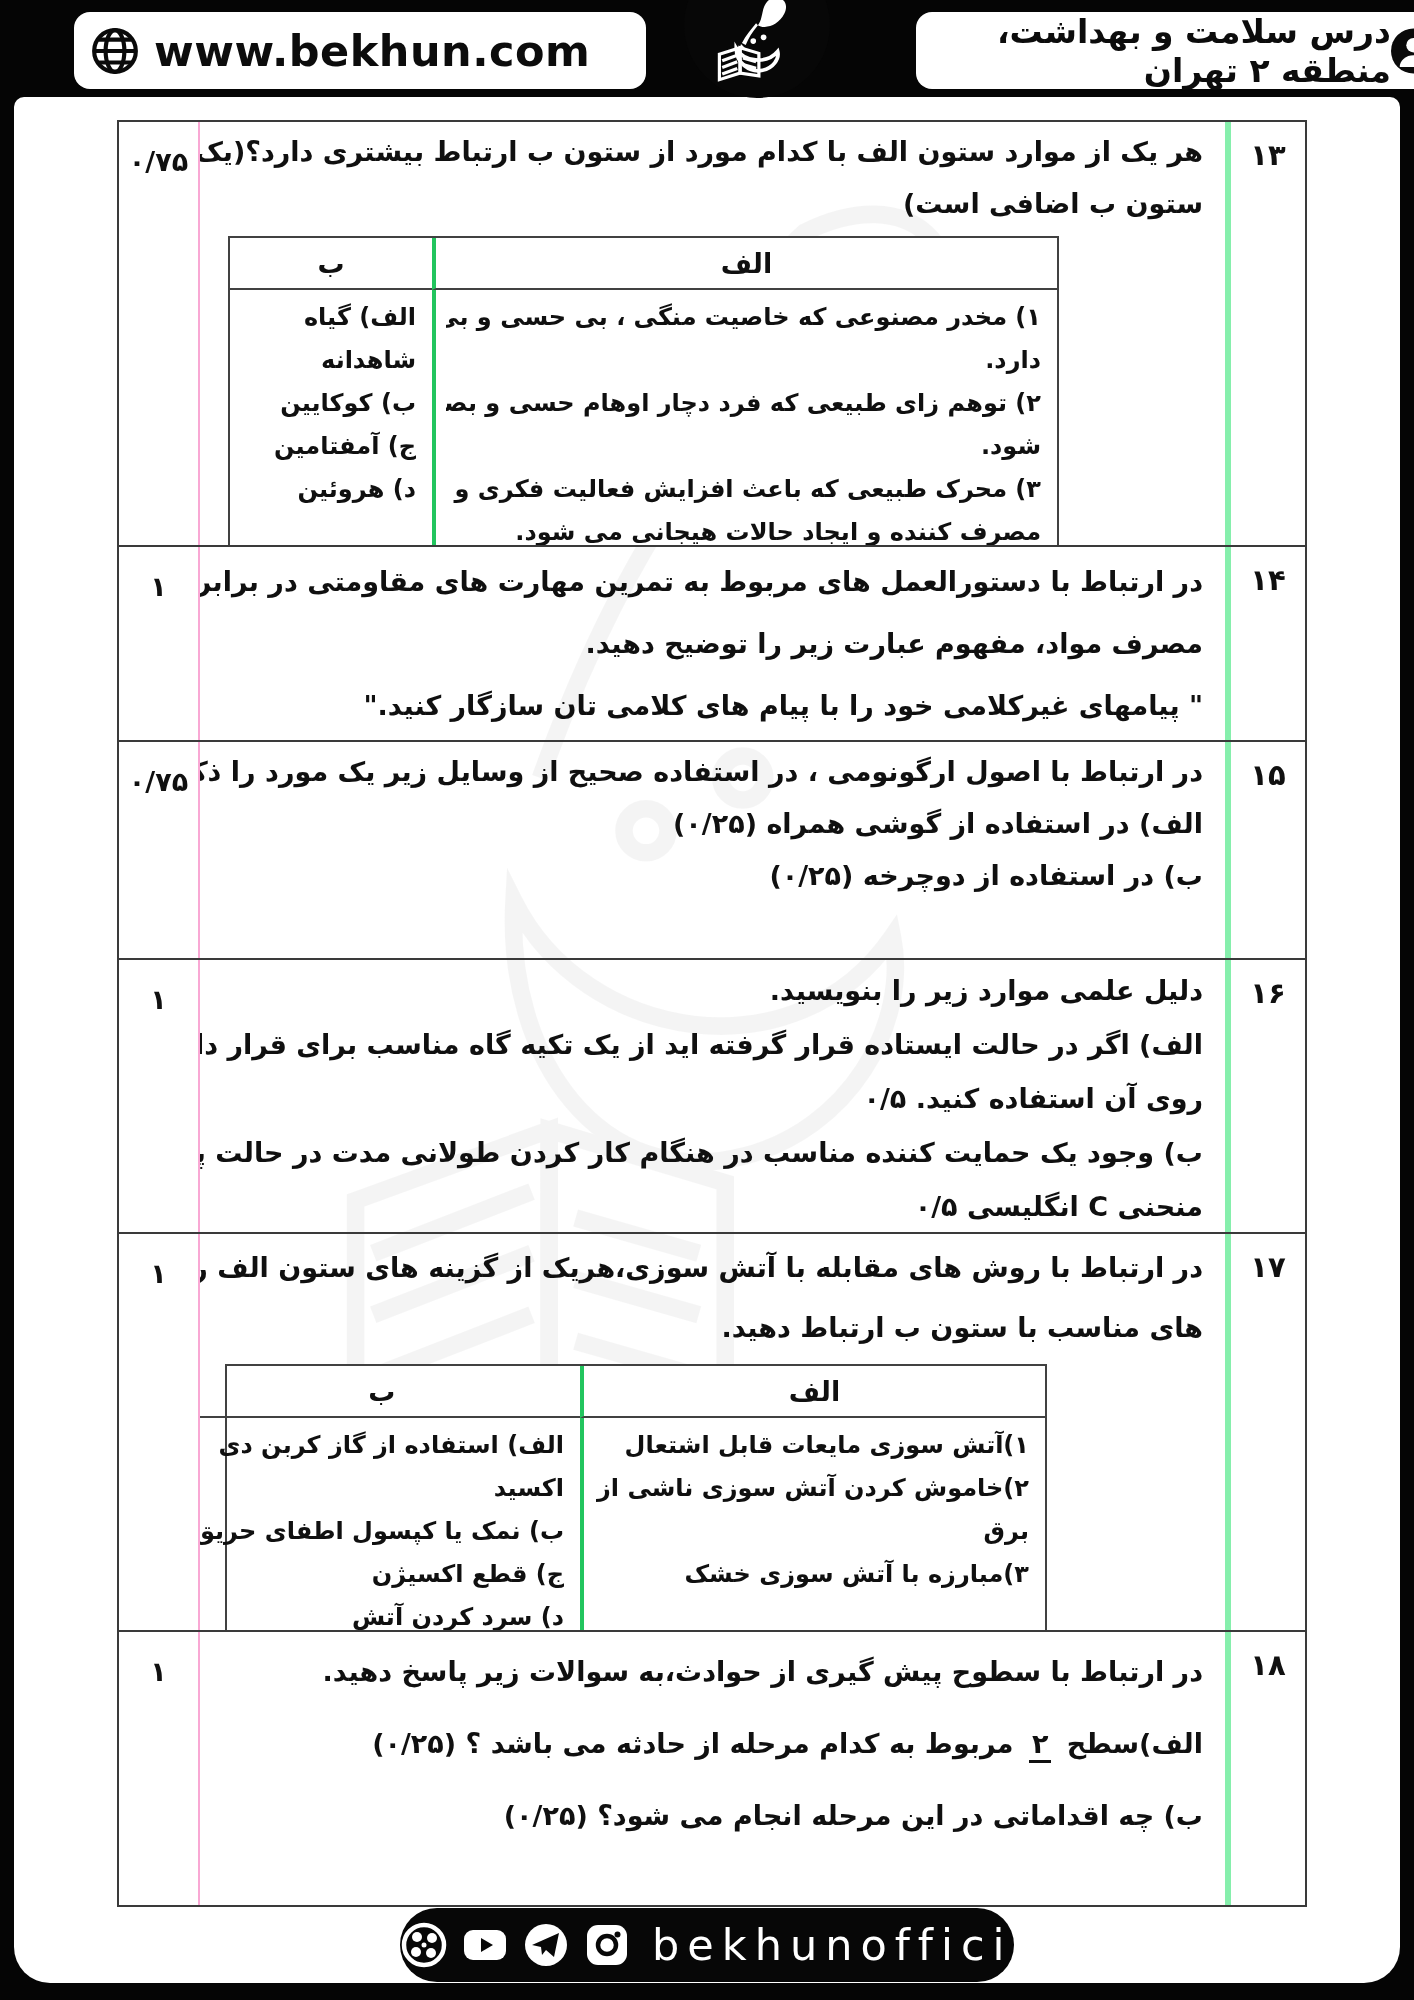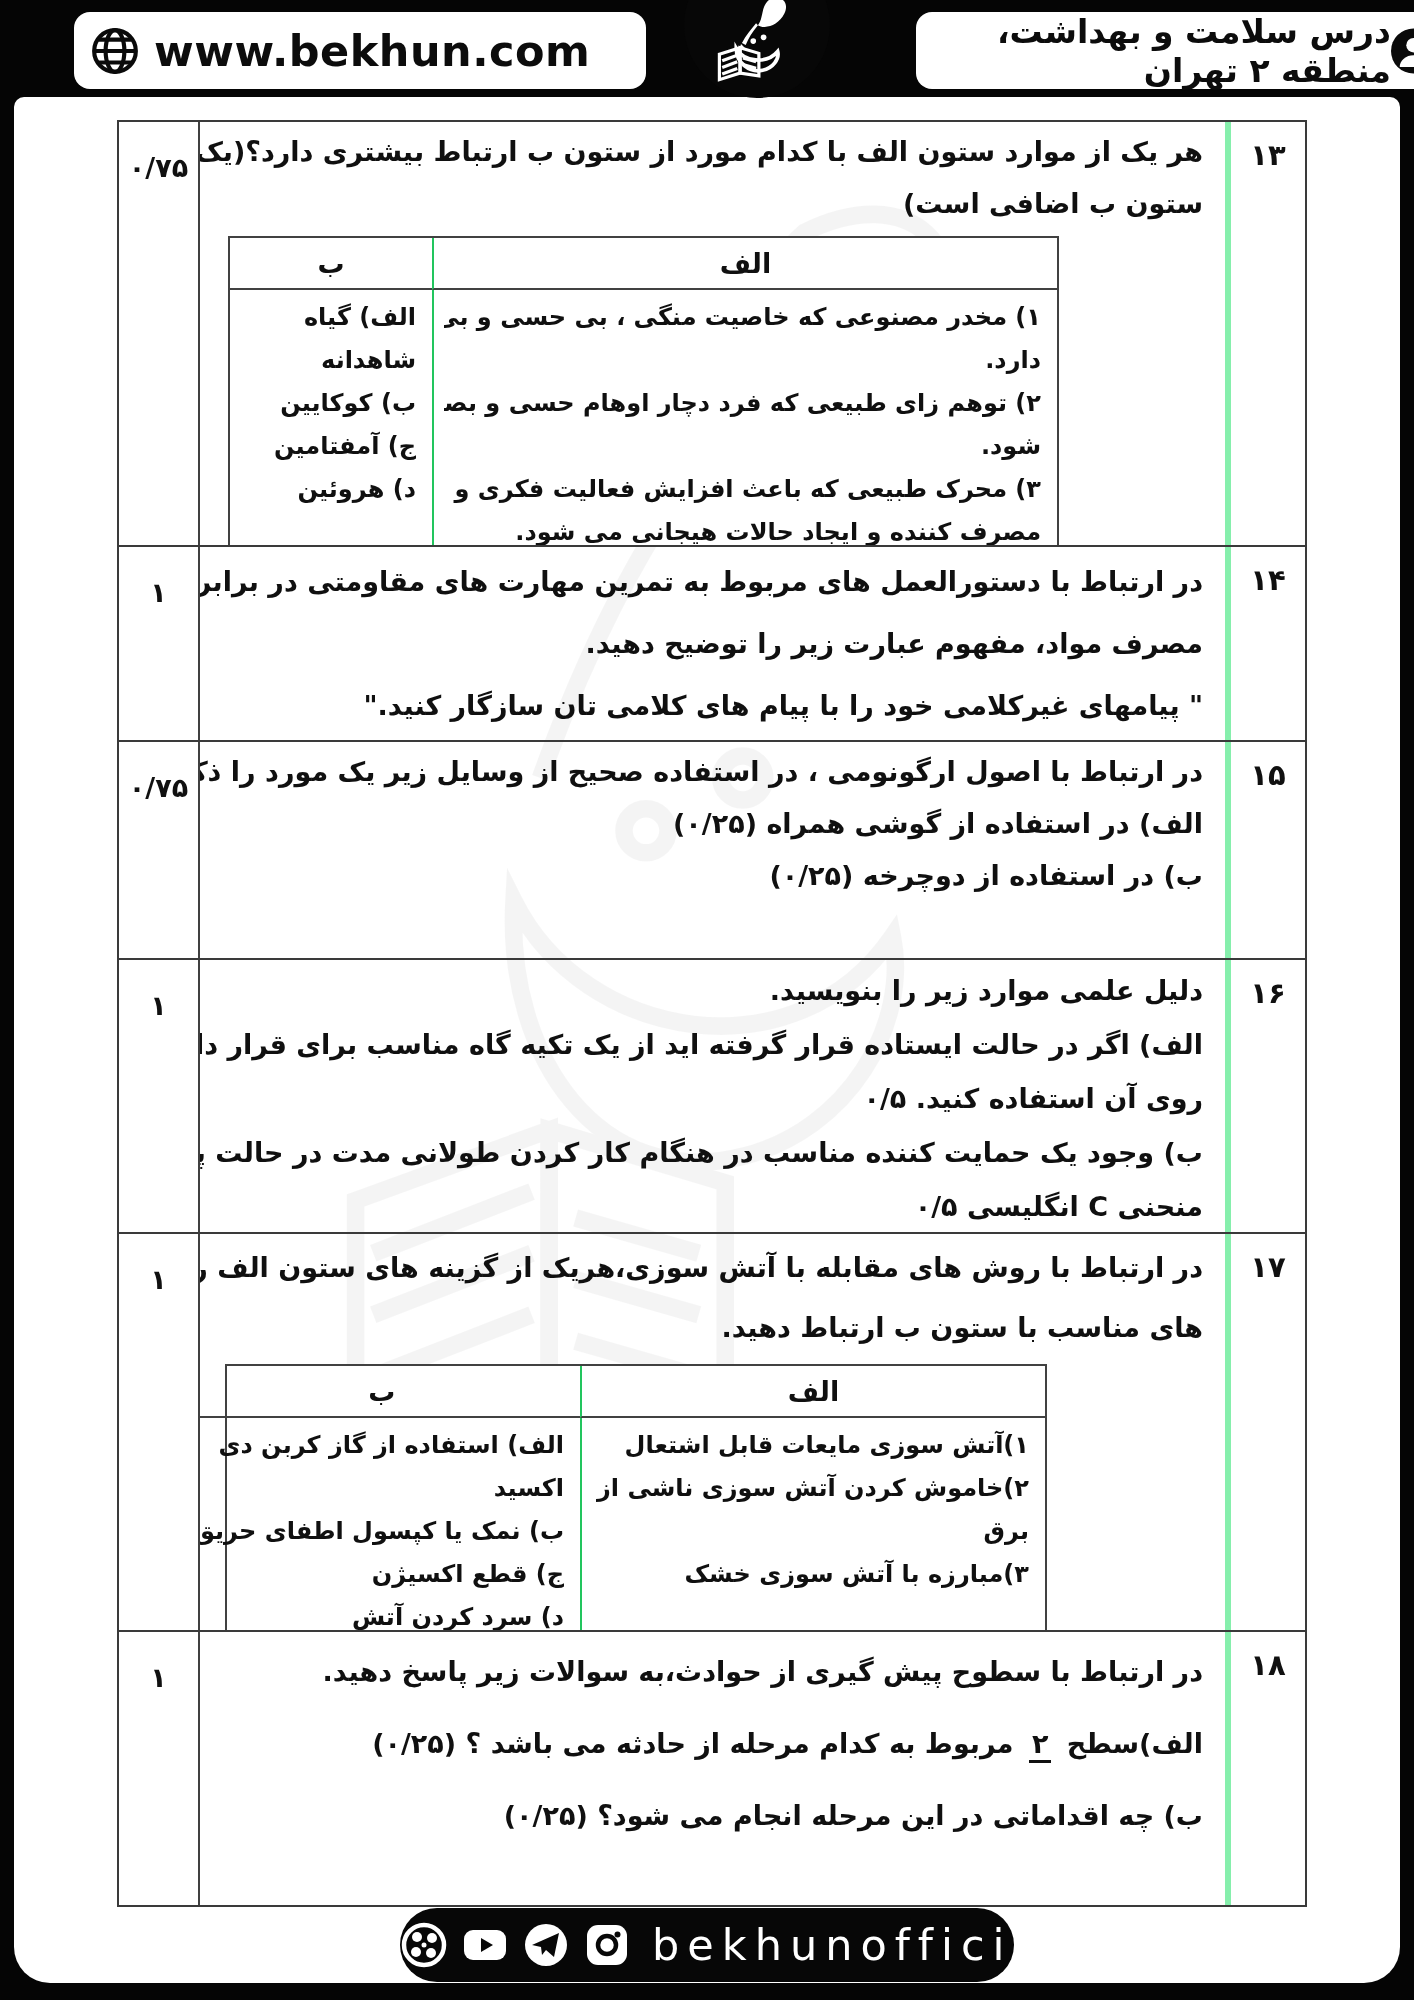--- a/index.html
+++ b/index.html
@@ -21,38 +21,38 @@
   .logo-circle svg{position:absolute;left:26px;top:44px;}
 
   
   .watermark{position:absolute;left:250px;top:130px;opacity:.07;z-index:0;}
 
   
   .extable{position:absolute;left:117px;top:120px;width:1186px;border:2px solid #3a3a3a;direction:rtl;z-index:1;}
   .qrow{display:grid;grid-template-columns:80px 1fr 81px;border-bottom:2px solid #3a3a3a;background:transparent;}
   .qrow:last-child{border-bottom:none;}
   .num-cell{border-left:6px solid #86efac;text-align:center;padding-top:16px;font-size:29px;font-weight:bold;color:#101010;}
-  .score-cell{border-right:2px solid #404040;text-align:center;padding-top:30px;font-size:27px;font-weight:bold;color:#101010;}
+  .score-cell{border-right:2px solid #f9a8d4;text-align:center;padding-top:24px;font-size:27px;font-weight:bold;color:#101010;}
   .content-cell{padding:4px 22px 0 20px;overflow:hidden;color:#101010;}
   .qline{font-size:27px;font-weight:bold;white-space:nowrap;}
   .lh-13{line-height:52px;}
   .lh-14{line-height:62px;}
   .lh-15{line-height:52px;}
   .lh-16{line-height:54px;}
   .lh-17{line-height:60px;}
   .lh-18{line-height:72px;}
   .r13{height:423px;} .r14{height:193px;} .r15{height:216px;} .r16{height:272px;} .r17{height:396px;} .r18{height:273px;}
   .u-num{border-bottom:3px solid #101010;padding:0 3px 1px 3px;margin:0 6px;}
 
   
   .itable{display:grid;border:2px solid #414141;margin-top:6px;background:#fff;}
   .it13{width:827px;margin-right:144px;grid-template-columns:625px 1fr;}
   .it17{width:818px;margin-right:156px;grid-template-columns:465px 1fr;}
   .it-cell{box-sizing:border-box;}
-  .it-a{border-left:2px solid #22c55e;}
+  .it-a{border-left:4px solid #22c55e;}
   .it-head{height:52px;line-height:52px;text-align:center;font-size:27px;font-weight:bold;border-bottom:2px solid #414141;}
   .it-body{padding:6px 16px 0 10px;}
   .it-line{font-size:24px;font-weight:bold;line-height:43px;white-space:nowrap;overflow:hidden;}
 
   
   .footer-pill{position:absolute;left:400px;top:1908px;width:614px;height:74px;border-radius:37px;background:#070707;
                display:flex;align-items:center;justify-content:space-between;gap:13px;z-index:4;}
   .f-icon{width:48px;height:48px;flex:0 0 auto;}
   .f-handle{color:#ffffff;font-size:43px;letter-spacing:8px;font-weight:400;margin-left:8px;}
 </style>

